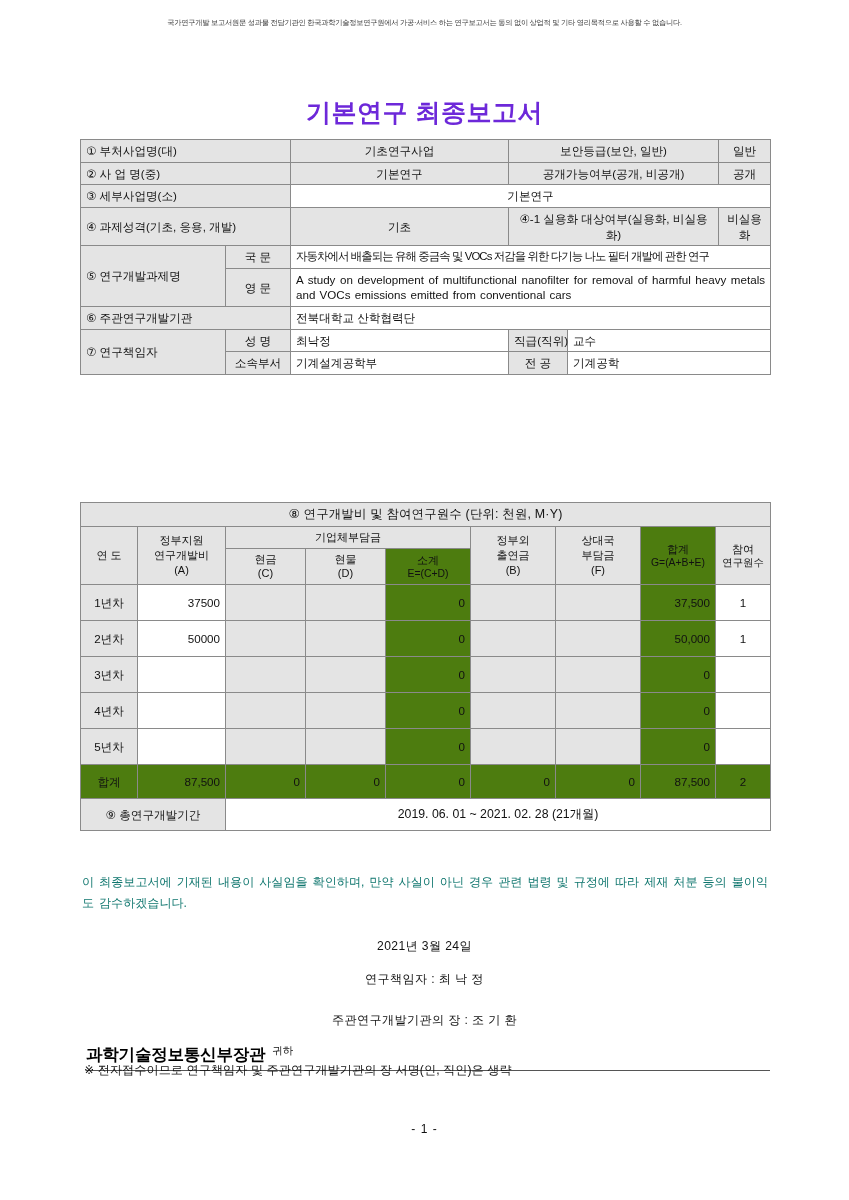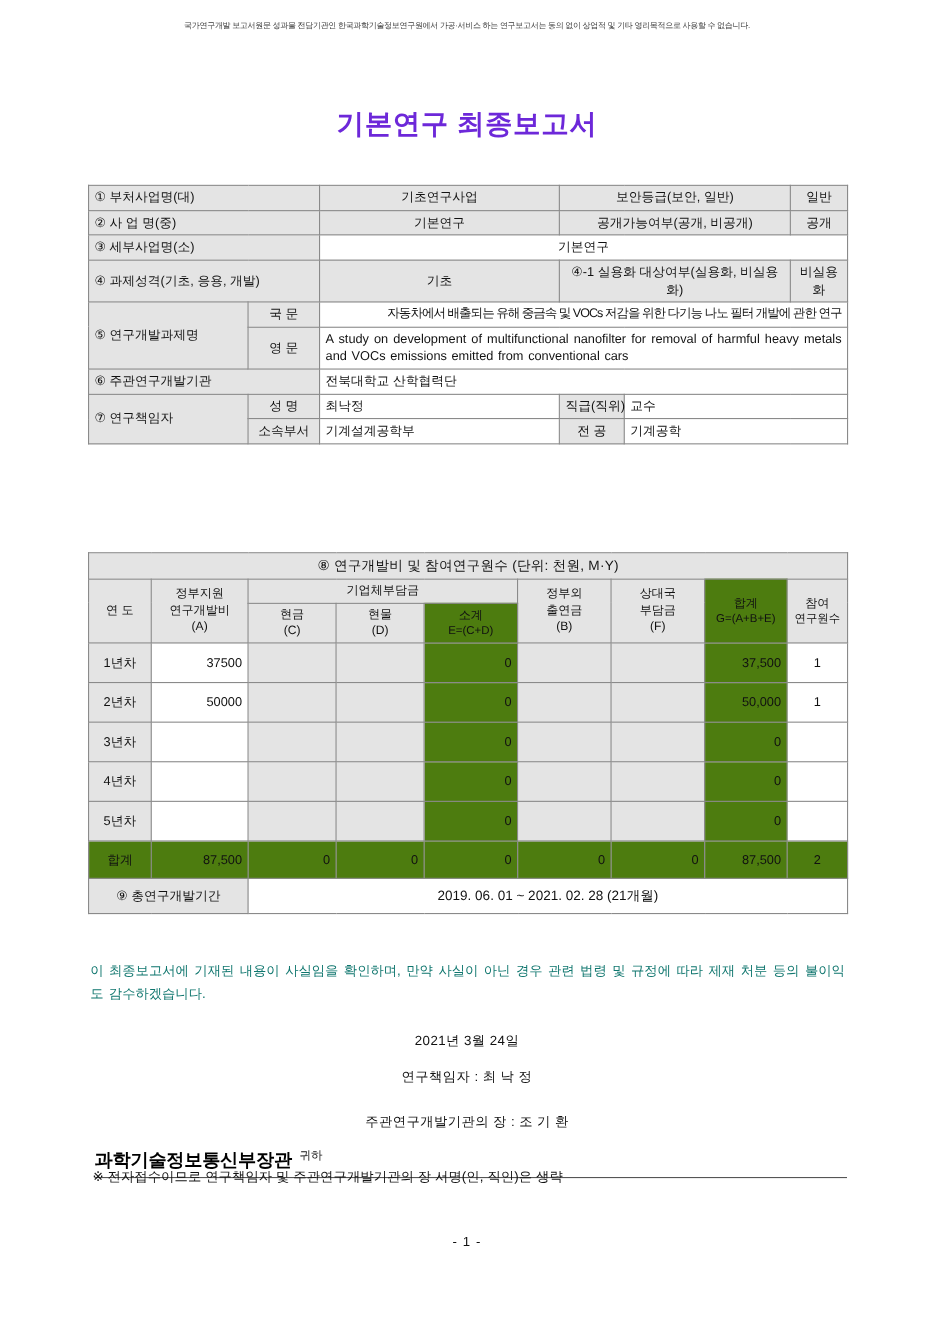--- a/index.html
+++ b/index.html
@@ -62,30 +62,29 @@
     vertical-align: middle;
     line-height: 1.35;
   }
   .gray  { background: #e4e4e4; }
   .white { background: #ffffff; }
   .peach { background: #4d7c0f; }
   .c { text-align: center; }
   .l { text-align: left; }
   .r { text-align: right; }
 
-  #tbl-top { top: 168px; }
+  #tbl-top { top: 139px; }
   #tbl-budget { top: 502px; }
 
   .lbl-pad { padding-left: 12px; }
 
   .title-kor {
     font-size: 11.4px;
     letter-spacing: -0.9px;
     white-space: nowrap;
-    text-align: right;
   }
   .title-eng {
     font-size: 11.6px;
     text-align: justify;
     text-align-last: left;
     line-height: 1.45;
     word-spacing: 1px;
   }
 
   .sect-head {

